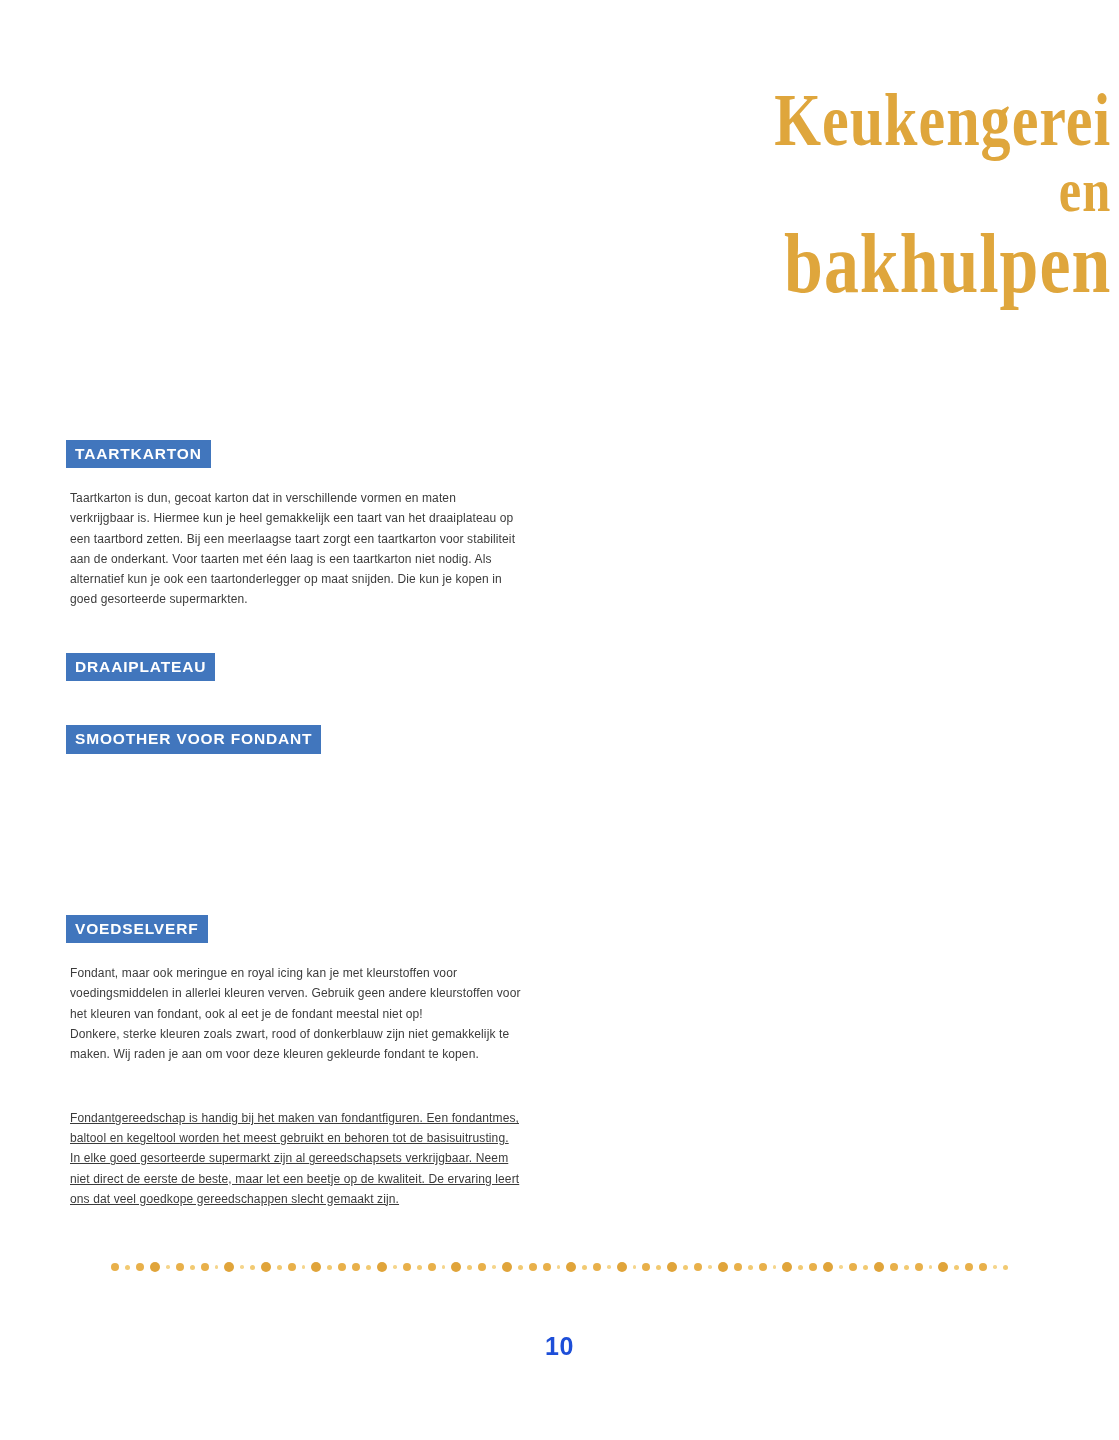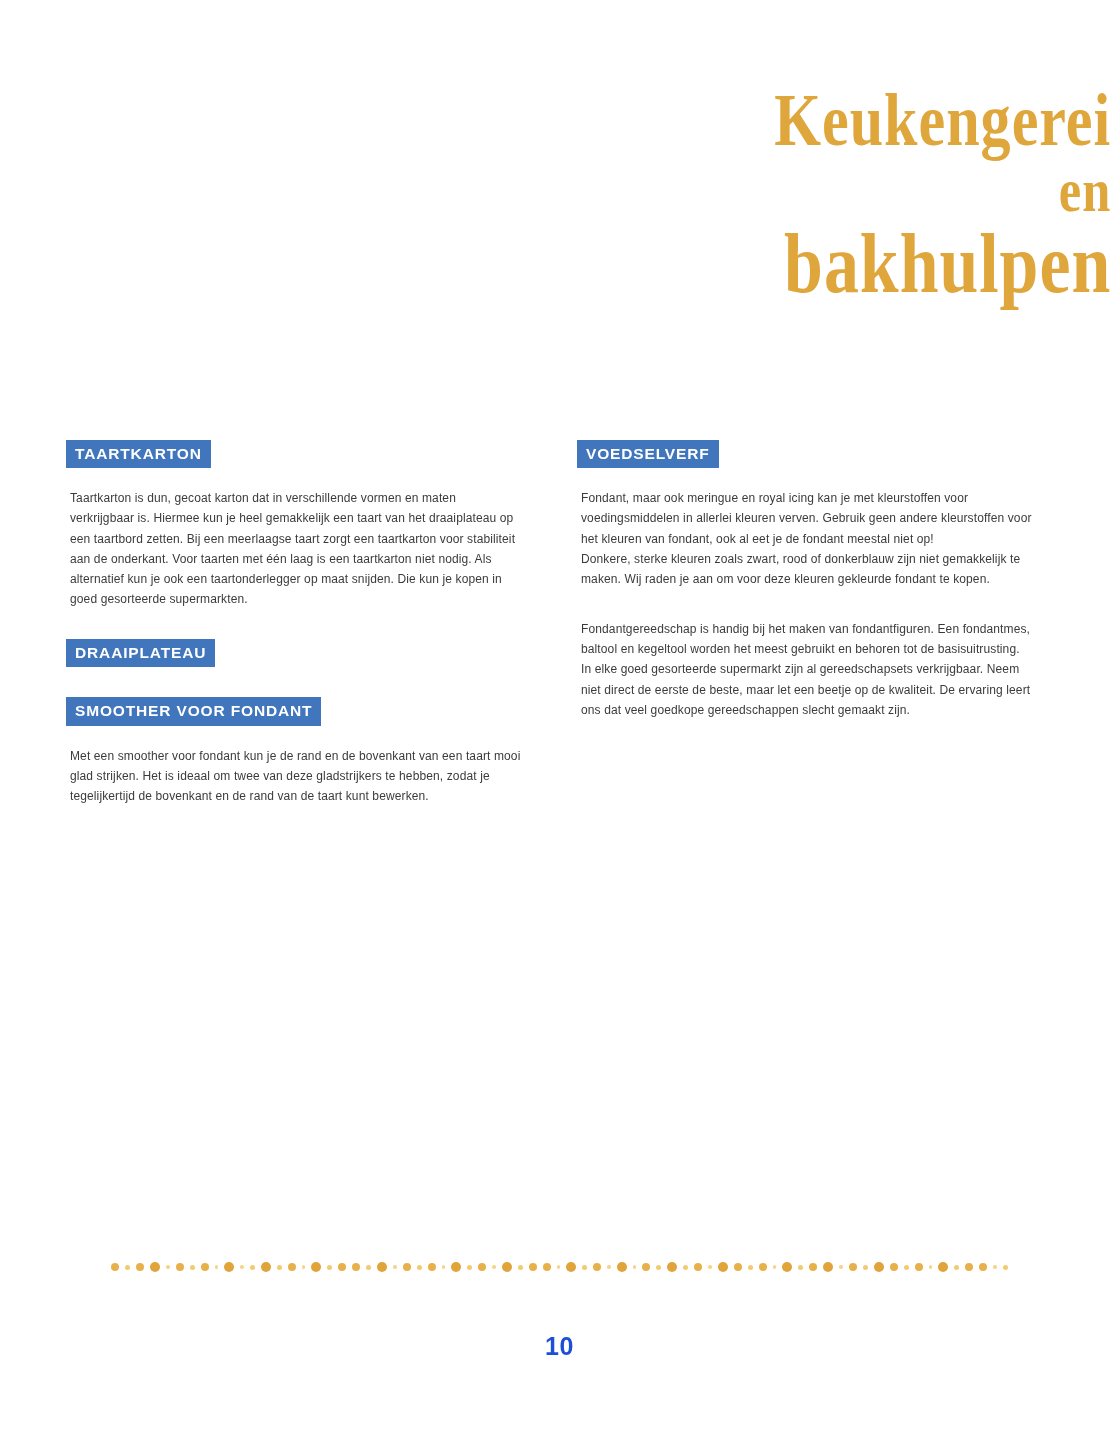--- a/index.html
+++ b/index.html
@@ -60,32 +60,33 @@
   }
 
   
   .content {
     position: absolute;
     top: 440px;
     left: 0;
     width: 1119px;
     height: 780px;
     display: flex;
+    flex-direction: column;
     box-sizing: border-box;
     padding: 0 66px;
-    gap: 56px;
+    gap: 20px;
   }
   .column {
     width: 455px;
     flex: 0 0 455px;
   }
 
   
   .section { margin-bottom: 4px; }
-  .section + .section { margin-top: 30px; }
+  .section + .section { margin-top: 44px; text-decoration: underline; }
 
   .badge {
     display: inline-block;
     background: #4176BD;
     color: #ffffff;
     font-size: 15.5px;
     font-weight: 700;
     letter-spacing: 0.85px;
     padding: 6px 9px 6px 9px;
     line-height: 1.05;
@@ -165,23 +166,20 @@
           <p>Taartkarton is dun, gecoat karton dat in verschillende vormen en maten verkrijgbaar is. Hiermee kun je heel gemakkelijk een taart van het draaiplateau op een taartbord zetten. Bij een meerlaagse taart zorgt een taartkarton voor stabiliteit aan de onderkant. Voor taarten met één laag is een taartkarton niet nodig. Als alternatief kun je ook een taartonderlegger op maat snijden. Die kun je kopen in goed gesorteerde supermarkten.</p>
         </div>
       </div>
 
       <div class="section">
         <span class="badge">DRAAIPLATEAU</span>
       </div>
 
       <div class="section">
         <span class="badge">SMOOTHER VOOR FONDANT</span>
-        <div class="body-text">
-          <p>Met een smoother voor fondant kun je de rand en de bovenkant van een taart mooi glad strijken. Het is ideaal om twee van deze gladstrijkers te hebben, zodat je tegelijkertijd de bovenkant en de rand van de taart kunt bewerken.</p>
-        </div>
       </div>
 
     </div>
 
     <div class="column">
 
       <div class="section">
         <span class="badge">VOEDSELVERF</span>
         <div class="body-text">
           <p>Fondant, maar ook meringue en royal icing kan je met kleurstoffen voor voedingsmiddelen in allerlei kleuren verven. Gebruik geen andere kleurstoffen voor het kleuren van fondant, ook al eet je de fondant meestal niet op!</p>

